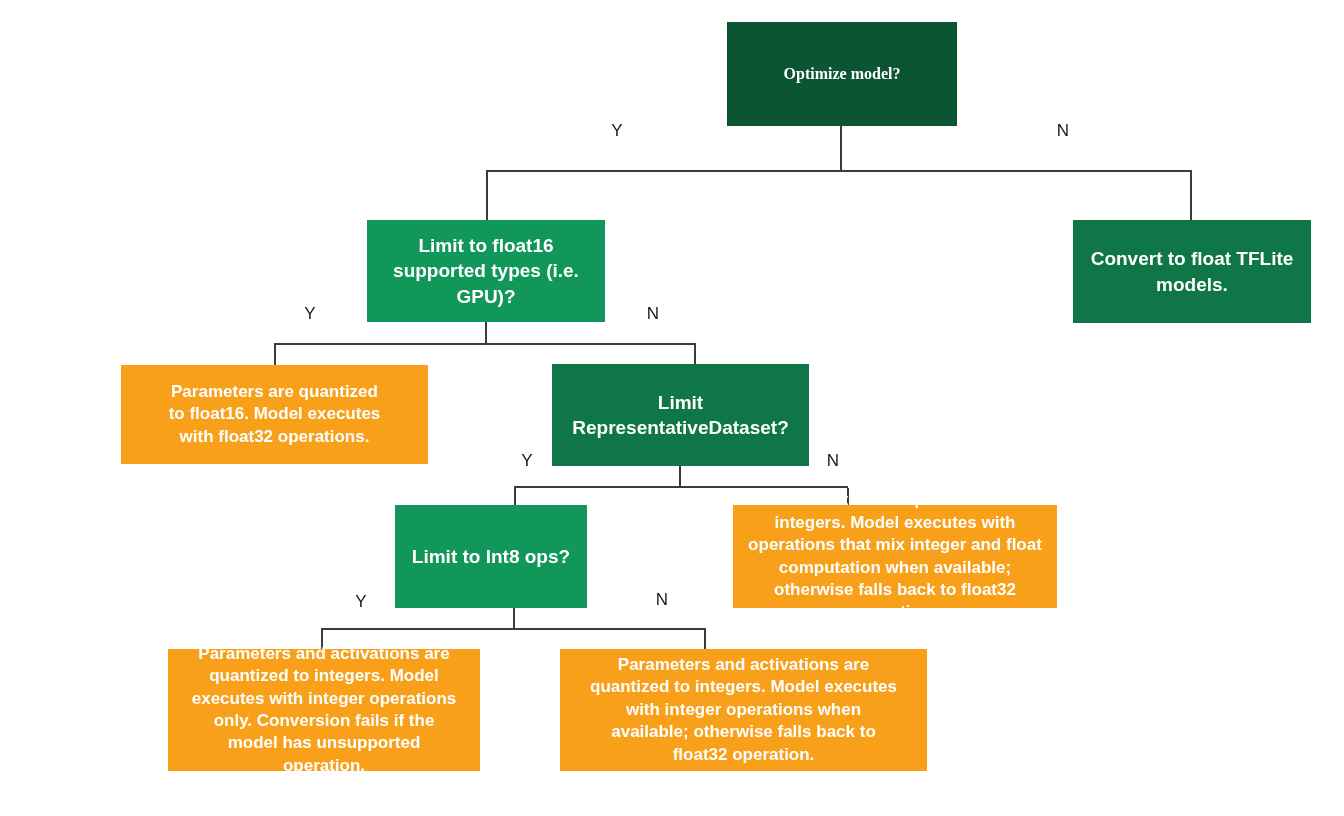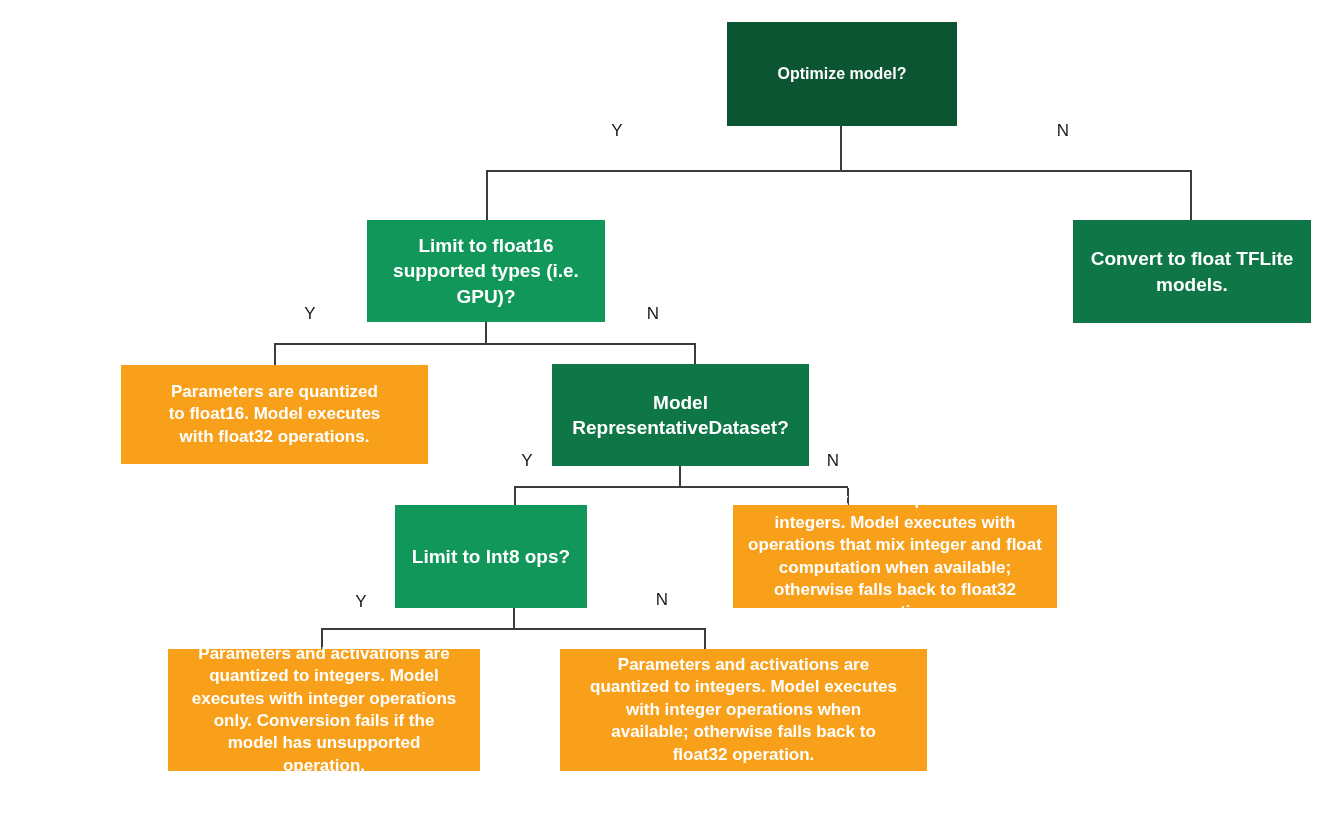--- a/index.html
+++ b/index.html
@@ -22,21 +22,21 @@
     font-weight: bold;
     font-size: 19px;
     line-height: 1.32;
   }
   .dark-green   { background: var(--dark-green, #0b5532); }
   .mid-green    { background: var(--mid-green, #0f7747); }
   .bright-green { background: var(--bright-green, #12975a); }
   .orange       { background: var(--orange, #f9a01b); font-size: 17px; }
 
   
-  .pos-optimize            { left: 727px;  top: 22px;  width: 230px; height: 104px; padding: 13px 10px; font-size: 16px; }
+  .pos-optimize            { left: 727px;  top: 22px;  width: 230px; height: 104px; padding: 13px 10px; font-size: 16px; font-family: Liberation Serif, serif; }
   .pos-limit-float16       { left: 367px;  top: 220px; width: 238px; height: 102px; padding: 0 12px; }
   .pos-convert-float       { left: 1073px; top: 220px; width: 238px; height: 103px; padding: 0 10px; }
   .pos-float16-result      { left: 121px;  top: 365px; width: 307px; height: 99px;  padding: 0 40px; }
   .pos-rep-dataset         { left: 552px;  top: 364px; width: 257px; height: 102px; padding: 0 38px; }
   .pos-mixed-result        { left: 733px;  top: 505px; width: 324px; height: 103px; padding: 15px 13px; }
   .pos-limit-int8          { left: 395px;  top: 505px; width: 192px; height: 103px; padding: 0 10px; }
   .pos-int8-only-result    { left: 168px;  top: 649px; width: 312px; height: 122px; padding: 0 20px; }
   .pos-int8-fallback-result{ left: 560px;  top: 649px; width: 367px; height: 122px; padding: 0 30px; }
 
   .line { position: absolute; background: var(--line, #3c3c3c); }
@@ -122,21 +122,21 @@
 
   <div class="node mid-green pos-convert-float">
     <span class="label">Convert to float TFLite models.</span>
   </div>
 
   <div class="node orange pos-float16-result">
     <span class="label">Parameters are quantized to float16. Model executes with float32 operations.</span>
   </div>
 
   <div class="node mid-green pos-rep-dataset">
-    <span class="label">Model RepresentativeDataset?</span>
+    <span class="label">Limit RepresentativeDataset?</span>
   </div>
 
   <div class="node orange pos-mixed-result">
     <span class="label">Parameters are quantized to integers. Model executes with operations that mix integer and float computation when available; otherwise falls back to float32 operation.</span>
   </div>
 
   <div class="node bright-green pos-limit-int8">
     <span class="label">Limit to Int8 ops?</span>
   </div>
 

